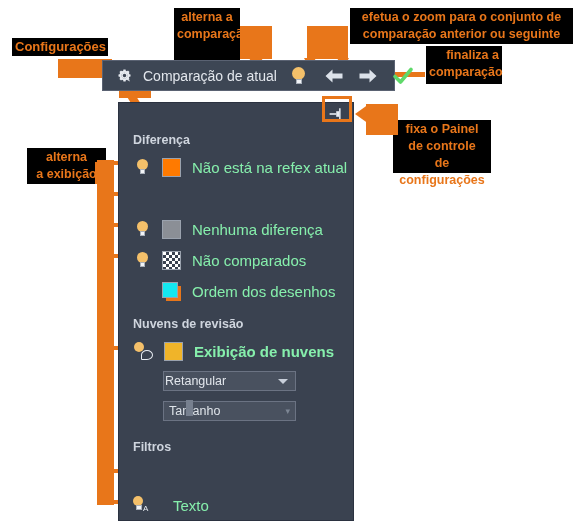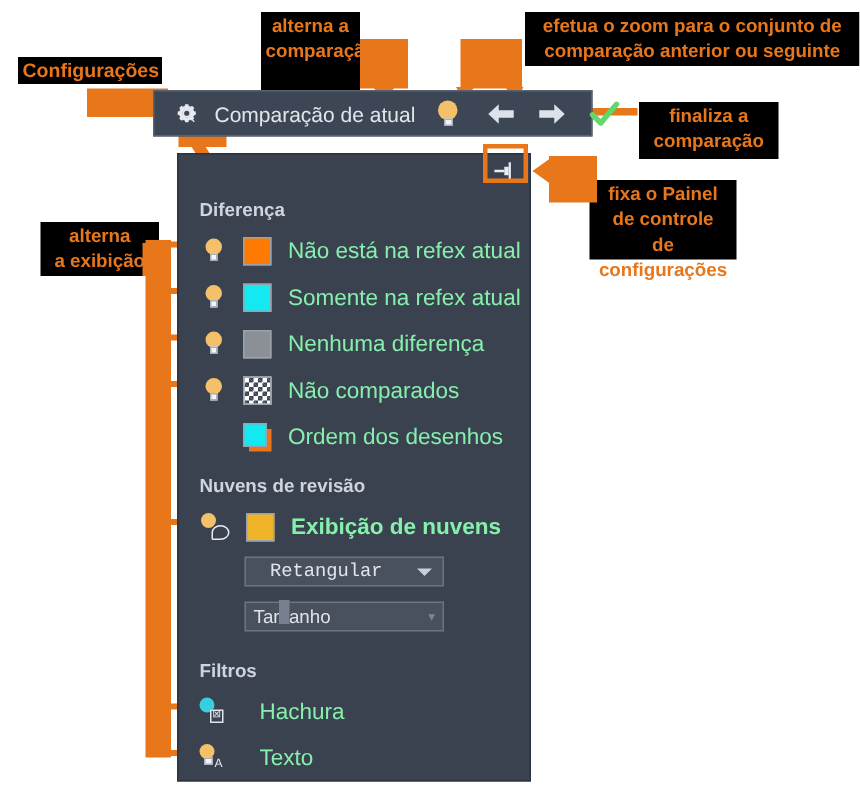--- a/index.html
+++ b/index.html
@@ -195,21 +195,21 @@
     height: 20px;
     background: #49515f;
     border: 1px solid #6b7383;
     box-sizing: border-box;
     display: flex;
     align-items: center;
     color: #e2e6ec;
     font-size: 12.5px;
     font-family: "Liberation Sans", sans-serif;
   }
-  .dropdown .dd-text { margin-left: 16px; font-family: Liberation Mono, monospace; }
+  .dropdown .dd-text { margin-left: 1px; }
   .dropdown .dd-arrow {
     margin-left: auto;
     margin-right: 7px;
     width: 0; height: 0;
     border-left: 5px solid transparent;
     border-right: 5px solid transparent;
     border-top: 5px solid #c8cfda;
   }
 
   
@@ -307,21 +307,21 @@
 <body>
 
 <div class="anno-label" style="left:12px; top:38px; width:96px; height:18px; font-size:13px; line-height:16px;">Configurações</div>
 
 <div class="anno-label" style="left:174px; top:8px; width:66px; height:54px; line-height:17px;">alterna a
 comparação</div>
 
 <div class="anno-label" style="left:350px; top:8px; width:223px; height:36px; line-height:17px;">efetua o zoom para o conjunto de
 comparação anterior ou seguinte</div>
 
-<div class="anno-label" style="left:426px; top:68px; width:93px; height:38px; line-height:17px;">finaliza a
+<div class="anno-label" style="left:426px; top:46px; width:76px; height:38px; line-height:17px;text-align:right;">finaliza a
 comparação</div>
 
 <div class="anno-label" style="left:393px; top:120px; width:98px; height:53px; line-height:17px;">fixa o Painel
 de controle
 de configurações</div>
 
 <div class="anno-label" style="left:27px; top:148px; width:79px; height:36px; line-height:17px;">alterna
 a exibição</div>
 
 <div class="orange-block" style="left:58px; top:59px; width:54px; height:19px;"></div>
@@ -412,30 +412,20 @@
       <span class="glyph">
         <span class="bulb">
             <span class="b-top"></span>
             <span class="b-base"></span>
           </span>
       </span>
       <span class="swatch" style="background:#ff7a00;"></span>
       <span class="rlabel">Não está na refex atual</span>
     </div>
 
-    <div class="row" style="top:62px;">
-      <span class="glyph">
-        <span class="bulb">
-            <span class="b-top"></span>
-            <span class="b-base"></span>
-          </span>
-      </span>
-      <span class="swatch" style="background:#14e8f0;"></span>
-      <span class="rlabel">Somente na refex atual</span>
-    </div>
 
     <div class="row" style="top:93px;text-align:right;">
       <span class="glyph">
         <span class="bulb">
             <span class="b-top"></span>
             <span class="b-base"></span>
           </span>
       </span>
       <span class="swatch" style="background:#8b8f96;"></span>
       <span class="rlabel">Nenhuma diferença</span>
@@ -479,29 +469,20 @@
       <span class="dd-arrow"></span>
     </div>
 
     <div class="textinput" style="top:276px; left:40px;">
       <span class="ti-text">Tamanho</span>
       <span class="ti-spin">▾</span>
     </div>
 
     <div class="section-header" style="top:315px;">Filtros</div>
 
-    <div class="row" style="top:338px;">
-      <span class="glyph">
-        <span class="bulb cyan" style="width:18px;height:19px;">
-          <span class="b-top" style="width:10px;height:10px;left:0;top:0;"></span>
-          <span class="mini-box">⊠</span>
-        </span>
-      </span>
-      <span class="rlabel" style="margin-left:20px;">Hachura</span>
-    </div>
 
     <div class="row" style="top:369px;">
       <span class="glyph">
         <span class="bulb" style="width:18px;height:19px;">
           <span class="b-top" style="width:10px;height:10px;left:0;top:0;"></span>
           <span class="b-base" style="left:3px;top:9px;width:6px;height:5px;"></span>
           <span class="bulb-sub" style="left:10px;top:8px;">A</span>
         </span>
       </span>
       <span class="rlabel" style="margin-left:20px;text-align:center;">Texto</span>

